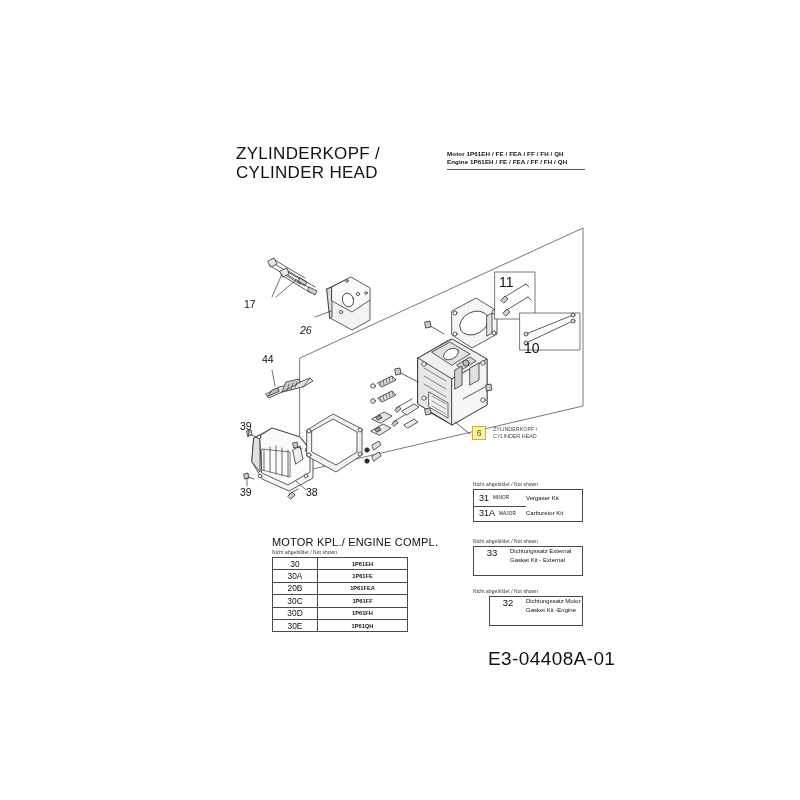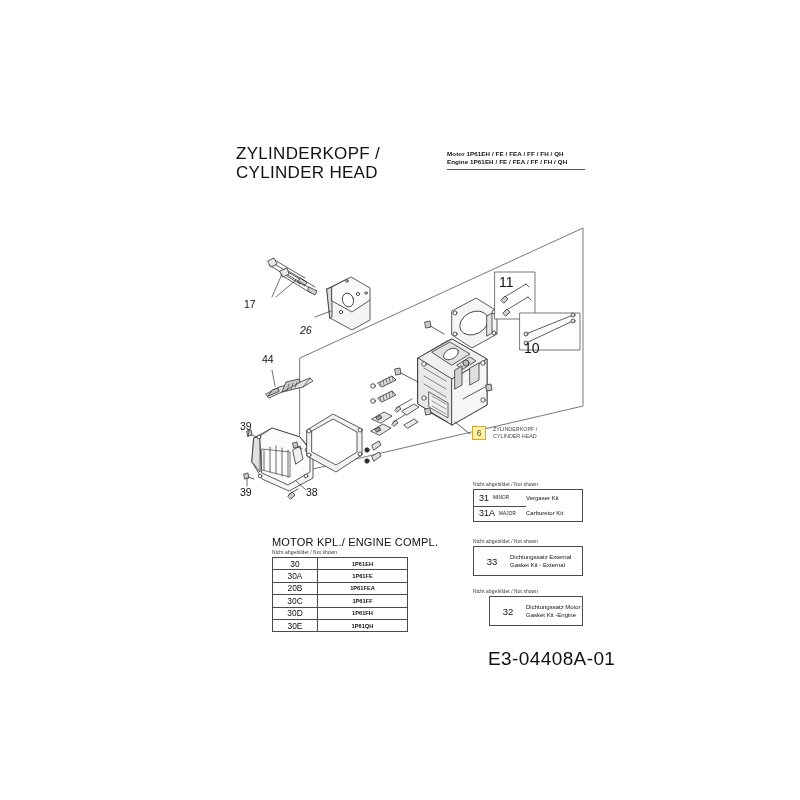--- a/index.html
+++ b/index.html
@@ -153,21 +153,20 @@
     letter-spacing: 0.2px;
   }
   .kit-desc {
     font-size: 6px;
     line-height: 8.5px;
     color: #111;
     white-space: nowrap;
   }
   .kit-single {
     display: flex;
-    align-items: center;
     height: 100%;
   }
   .kit-single .num {
     width: 36px;
     text-align: center;
     font-size: 9.5px;
     color: #111;
   }
 
   

